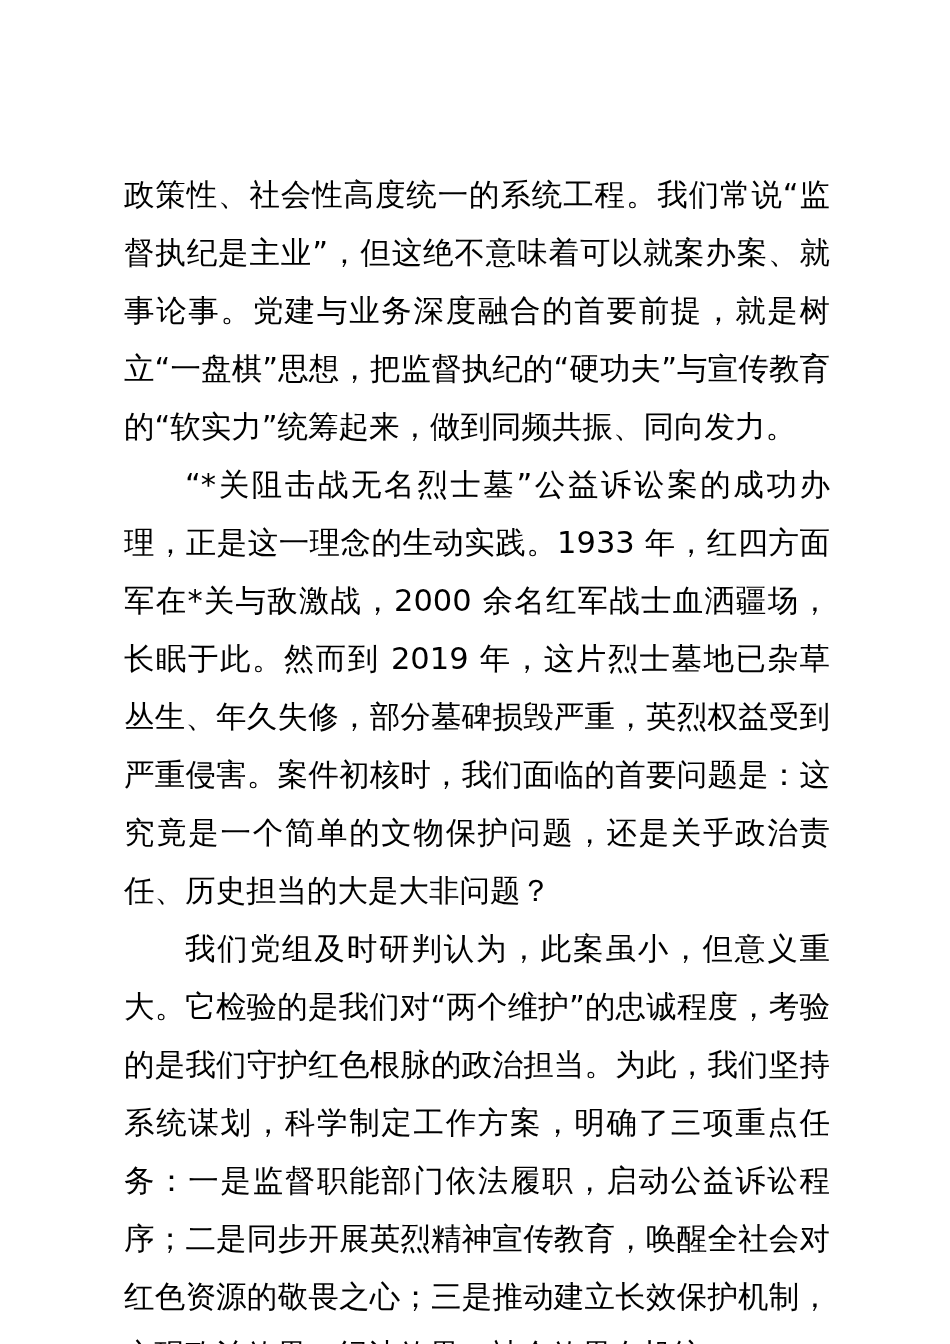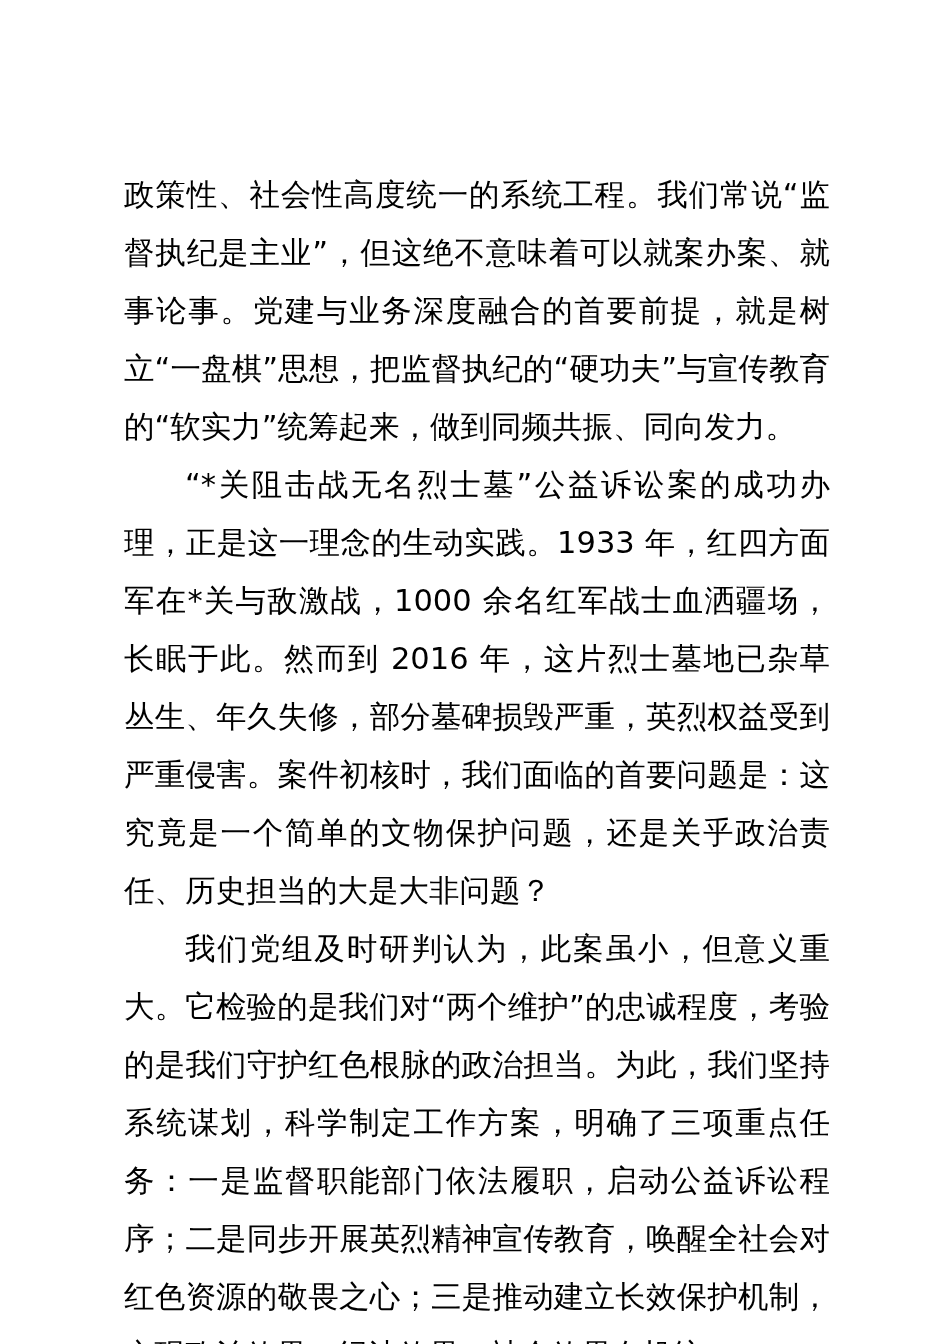--- a/index.html
+++ b/index.html
@@ -43,17 +43,17 @@
   .para.no-indent {
     text-indent: 0;
   }
 </style>
 </head>
 <body>
 
 <div class="page">
   <div class="doc-body">
     <p class="para no-indent">政策性、社会性高度统一的系统工程。我们常说“监督执纪是主业”，但这绝不意味着可以就案办案、就事论事。党建与业务深度融合的首要前提，就是树立“一盘棋”思想，把监督执纪的“硬功夫”与宣传教育的“软实力”统筹起来，做到同频共振、同向发力。</p>
-    <p class="para">“*关阻击战无名烈士墓”公益诉讼案的成功办理，正是这一理念的生动实践。1933 年，红四方面军在*关与敌激战，1000 余名红军战士血洒疆场，长眠于此。然而到 2016 年，这片烈士墓地已杂草丛生、年久失修，部分墓碑损毁严重，英烈权益受到严重侵害。案件初核时，我们面临的首要问题是：这究竟是一个简单的文物保护问题，还是关乎政治责任、历史担当的大是大非问题？</p>
+    <p class="para">“*关阻击战无名烈士墓”公益诉讼案的成功办理，正是这一理念的生动实践。1933 年，红四方面军在*关与敌激战，2000 余名红军战士血洒疆场，长眠于此。然而到 2019 年，这片烈士墓地已杂草丛生、年久失修，部分墓碑损毁严重，英烈权益受到严重侵害。案件初核时，我们面临的首要问题是：这究竟是一个简单的文物保护问题，还是关乎政治责任、历史担当的大是大非问题？</p>
     <p class="para">我们党组及时研判认为，此案虽小，但意义重大。它检验的是我们对“两个维护”的忠诚程度，考验的是我们守护红色根脉的政治担当。为此，我们坚持系统谋划，科学制定工作方案，明确了三项重点任务：一是监督职能部门依法履职，启动公益诉讼程序；二是同步开展英烈精神宣传教育，唤醒全社会对红色资源的敬畏之心；三是推动建立长效保护机制，实现政治效果、纪法效果、社会效果有机统一。</p>
 
   </div>
 </div>
 
 </body></html>

